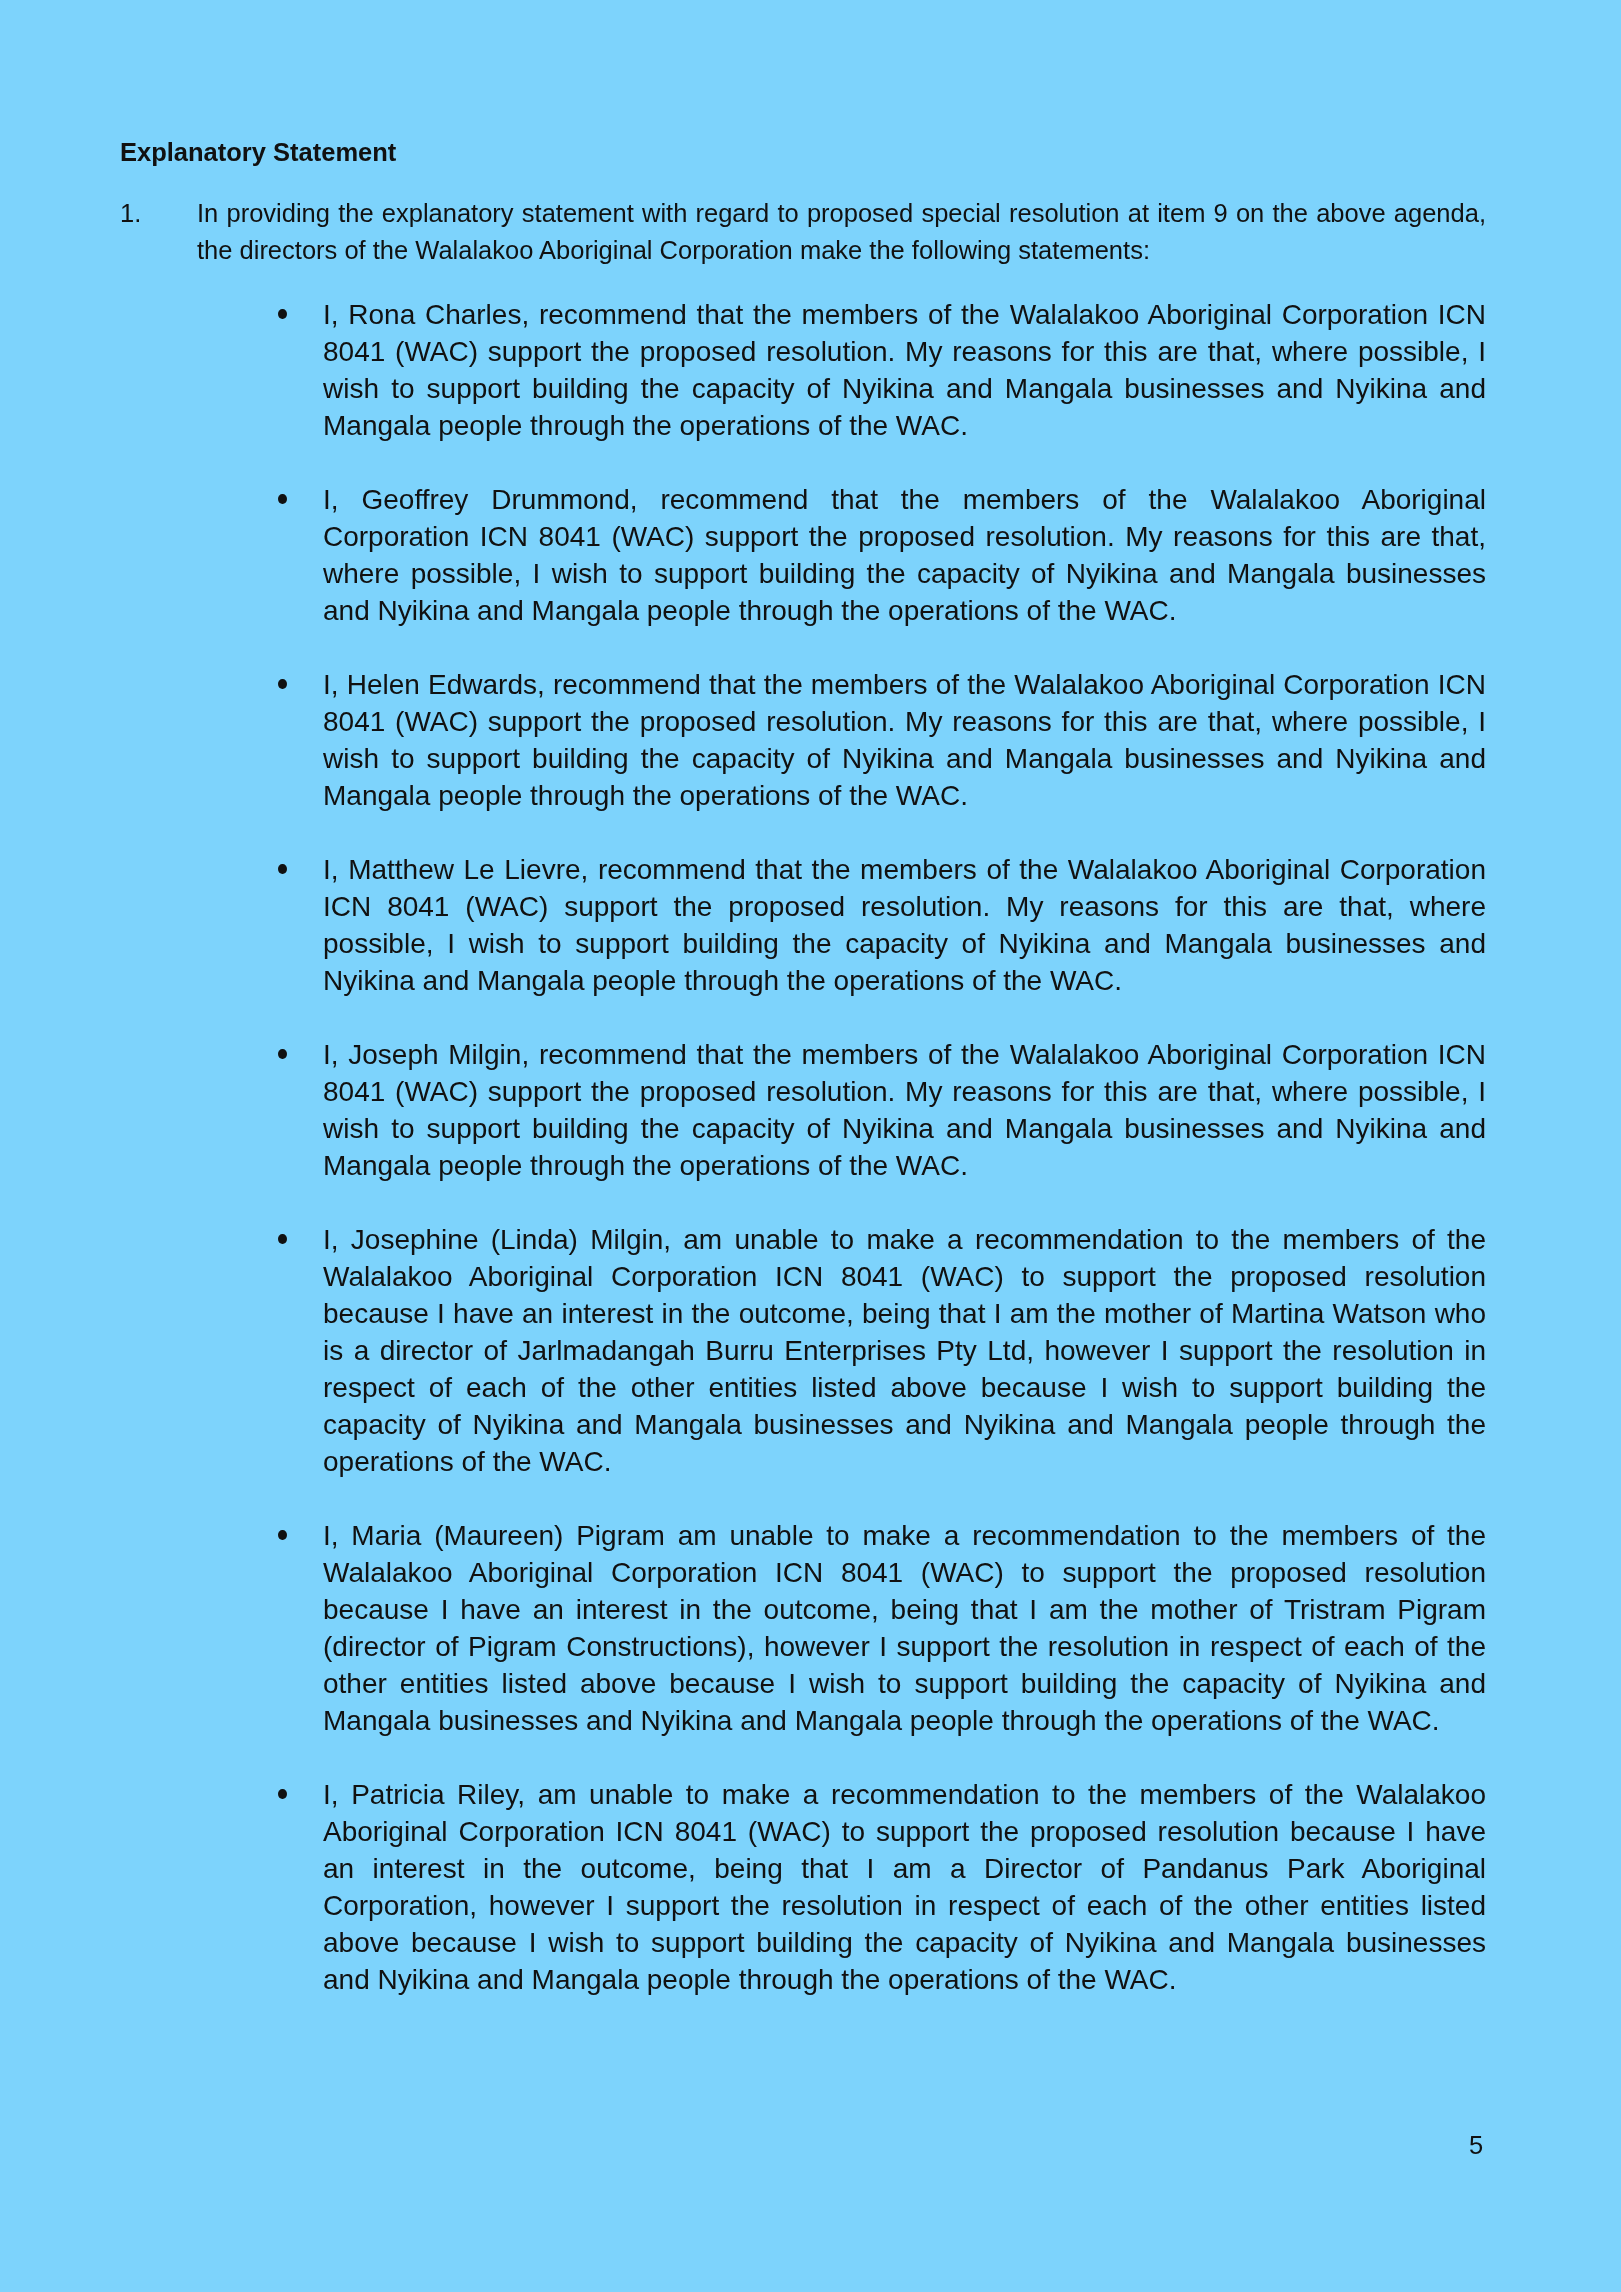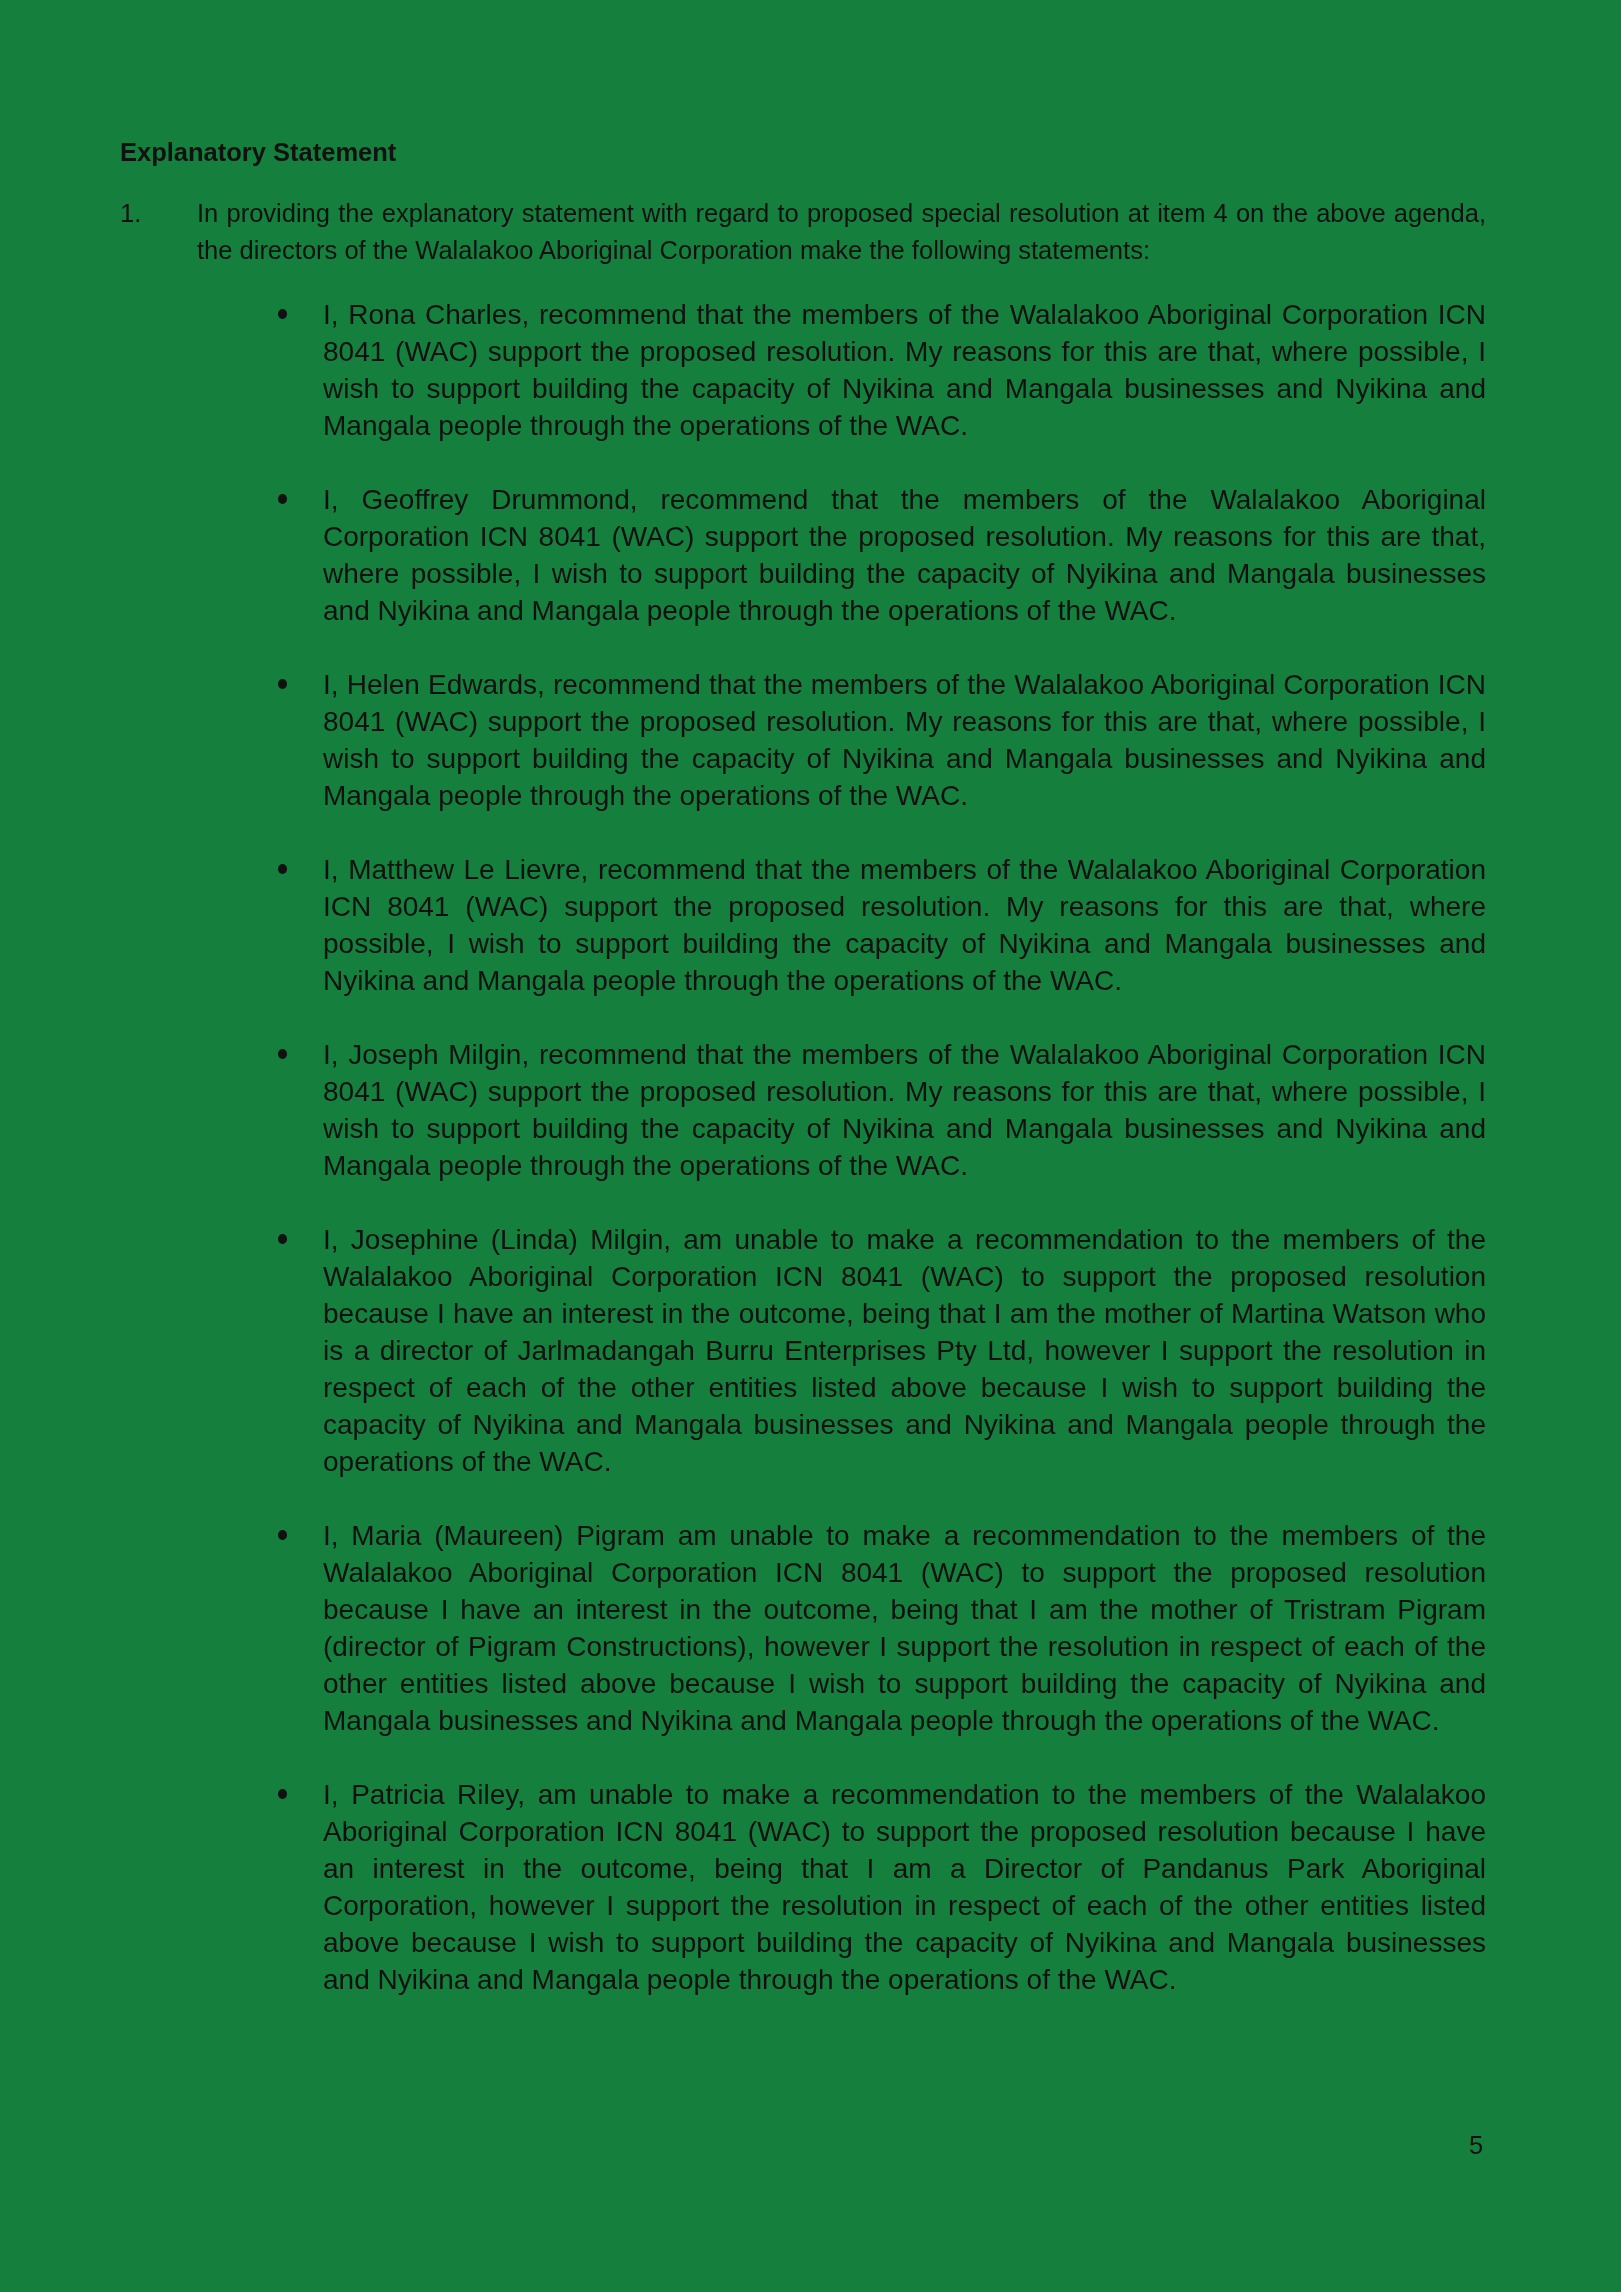--- a/index.html
+++ b/index.html
@@ -13,21 +13,21 @@
       position: relative;
       overflow: hidden;
       font-family: "Liberation Sans", "DejaVu Sans", sans-serif;
       color: #111111;
     }
     .page {
       position: absolute;
       left: 0; top: 0;
       width: 1621px;
       height: 2293px;
-      background: #15803d;
+      background: #7dd3fc;
     }
     .heading {
       position: absolute;
       left: 120px;
       top: 137px;
       font-size: 25.5px;
       font-weight: bold;
       line-height: 31px;
       margin: 0;
     }
@@ -82,21 +82,21 @@
   </style>
 </head>
 <body>
 
 <div class="page">
   <h2 class="heading">Explanatory Statement</h2>
 
   <div class="numbered">
     <span class="num-label">1.</span>
     <div class="num-text">
-      <span>In providing the explanatory statement with regard to proposed special resolution at item 4 on the above agenda, the directors of the Walalakoo Aboriginal Corporation make the following statements:</span>
+      <span>In providing the explanatory statement with regard to proposed special resolution at item 9 on the above agenda, the directors of the Walalakoo Aboriginal Corporation make the following statements:</span>
       <ul class="bullets">
         <li class="bullet-item">
           <span class="dot"></span>
           <span>I, Rona Charles, recommend that the members of the Walalakoo Aboriginal Corporation ICN 8041 (WAC) support the proposed resolution. My reasons for this are that, where possible, I wish to support building the capacity of Nyikina and Mangala businesses and Nyikina and Mangala people through the operations of the WAC.</span>
         </li>
         <li class="bullet-item">
           <span class="dot"></span>
           <span>I, Geoffrey Drummond, recommend that the members of the Walalakoo Aboriginal Corporation ICN 8041 (WAC) support the proposed resolution. My reasons for this are that, where possible, I wish to support building the capacity of Nyikina and Mangala businesses and Nyikina and Mangala people through the operations of the WAC.</span>
         </li>
         <li class="bullet-item">

